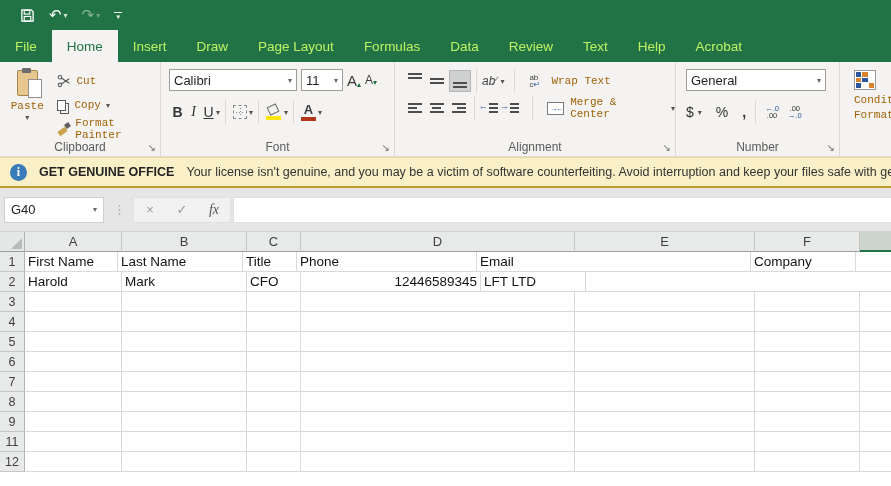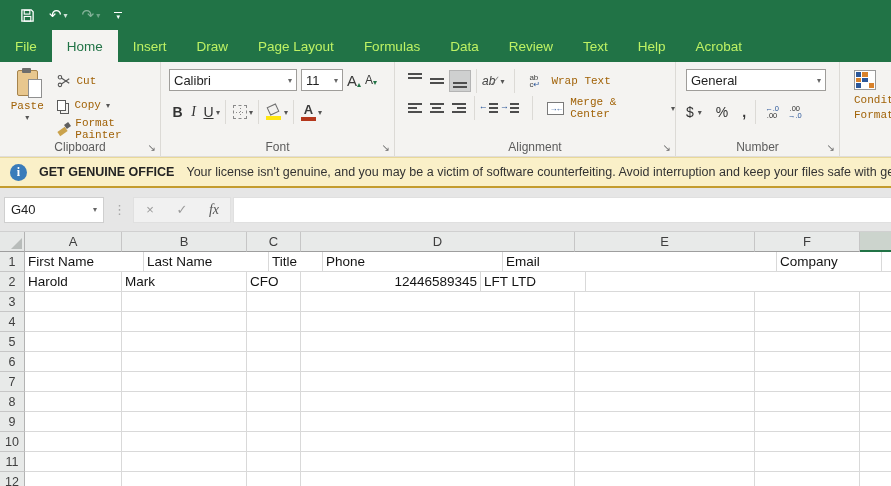--- a/index.html
+++ b/index.html
@@ -390,21 +390,21 @@
       <div class="colhdr" style="width: 125px;">B</div>
       <div class="colhdr" style="width: 54px;">C</div>
       <div class="colhdr" style="width: 274px;">D</div>
       <div class="colhdr" style="width: 180px;">E</div>
       <div class="colhdr" style="width: 105px;">F</div>
       <div class="colhdr sel last"></div>
     </div>
   <div>
       <div class="datarow">
         <div class="rowhdr">1</div>
-        <div class="cell" style="width: 119px;">First Name</div>
+        <div class="cell" style="width: 93px;">First Name</div>
         <div class="cell" style="width: 125px;">Last Name</div>
         <div class="cell" style="width: 54px;">Title</div>
         <div class="cell" style="width: 180px;">Phone</div>
         <div class="cell" style="width: 274px;">Email</div>
         <div class="cell" style="width: 105px;">Company</div>
         <div class="cell last"></div>
       </div>
       <div class="datarow">
         <div class="rowhdr">2</div>
         <div class="cell" style="width: 97px;">Harold</div>
@@ -478,30 +478,20 @@
         <div class="rowhdr">9</div>
         <div class="cell" style="width: 97px;"></div>
         <div class="cell" style="width: 125px;"></div>
         <div class="cell" style="width: 54px;"></div>
         <div class="cell" style="width: 274px;"></div>
         <div class="cell" style="width: 180px;"></div>
         <div class="cell" style="width: 105px;"></div>
         <div class="cell last"></div>
       </div>
       <div class="datarow">
-        <div class="rowhdr">10</div>
-        <div class="cell" style="width: 97px;"></div>
-        <div class="cell" style="width: 125px;"></div>
-        <div class="cell" style="width: 54px;"></div>
-        <div class="cell" style="width: 274px;"></div>
-        <div class="cell" style="width: 180px;"></div>
-        <div class="cell" style="width: 105px;"></div>
-        <div class="cell last"></div>
-      </div>
-      <div class="datarow">
         <div class="rowhdr">11</div>
         <div class="cell" style="width: 97px;"></div>
         <div class="cell" style="width: 125px;"></div>
         <div class="cell" style="width: 54px;"></div>
         <div class="cell" style="width: 274px;"></div>
         <div class="cell" style="width: 180px;"></div>
         <div class="cell" style="width: 105px;"></div>
         <div class="cell last"></div>
       </div>
       <div class="datarow">

